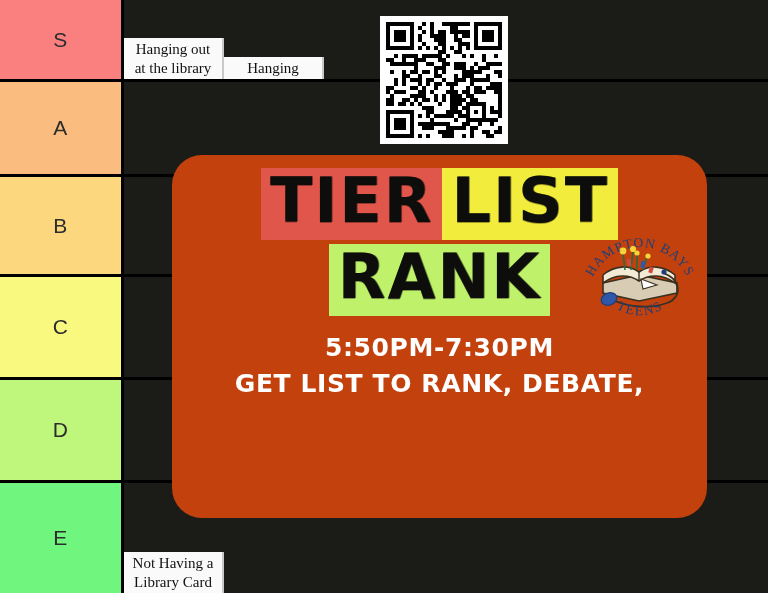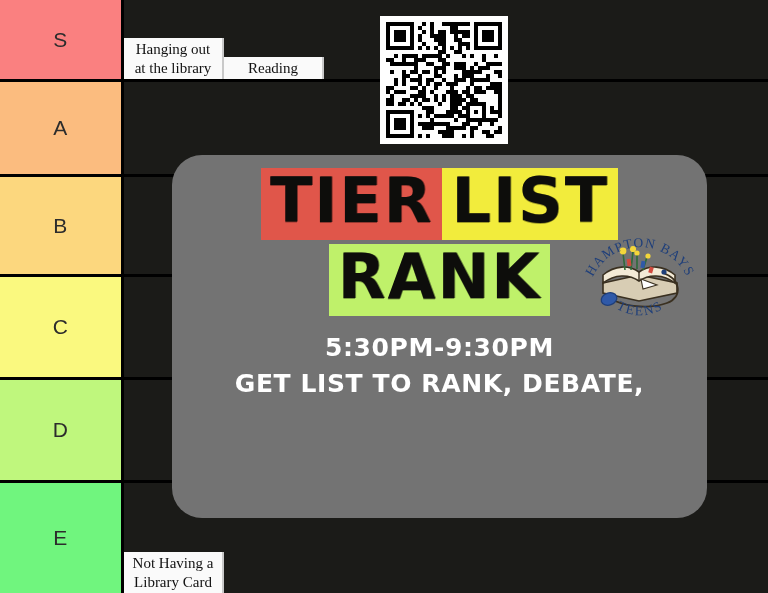--- a/index.html
+++ b/index.html
@@ -80,21 +80,21 @@
   }
   #qr-code svg { display: block; }
 
   
   #flyer-card {
     position: absolute;
     left: 172px;
     top: 155px;
     width: 535px;
     height: 363px;
-    background: #737373;
+    background: #c2410c;
     border-radius: 30px;
     overflow: hidden;
   }
 
   .title-block {
     margin-top: 13px;
     text-align: center;
     line-height: 1;
   }
   .title-line {
@@ -142,21 +142,21 @@
 </head>
 <body>
 
 <div id="poster">
 
   <div id="tier-grid">
       <div class="tier-row" style="height: 82px;">
         <div class="tier-label" style="background: rgb(250, 128, 128);">S</div>
         <div class="tier-items">
           <div class="tier-item">Hanging out at the library</div>
-          <div class="tier-item">Reading</div>
+          <div class="tier-item">Hanging</div>
         </div>
       </div>
       <div class="tier-row" style="height: 95px;">
         <div class="tier-label" style="background: rgb(251, 188, 127);">A</div>
         <div class="tier-items"></div>
       </div>
       <div class="tier-row" style="height: 100px;">
         <div class="tier-label" style="background: rgb(252, 215, 126);">B</div>
         <div class="tier-items"></div>
       </div>
@@ -611,21 +611,21 @@
     <div class="title-block">
       <span class="title-line line1">
         <span class="title-word hl-red">TIER</span><span class="title-word hl-yellow">LIST</span>
       </span>
       <span class="title-line line2">
         <span class="title-word hl-green">RANK</span>
       </span>
     </div>
 
     <div class="body-text">
-      <span class="body-line">5:30PM-9:30PM</span>
+      <span class="body-line">5:50PM-7:30PM</span>
       <span class="body-line">GET LIST TO RANK, DEBATE,</span>
     </div>
 
     <div id="hb-logo">
       <svg viewBox="0 0 118 112">
         <defs>
           <path id="arcTop" d="M 8,74 A 52,52 0 0 1 110,74"></path>
           <path id="arcBot" d="M 22,80 A 44,44 0 0 0 96,80"></path>
         </defs>
 

